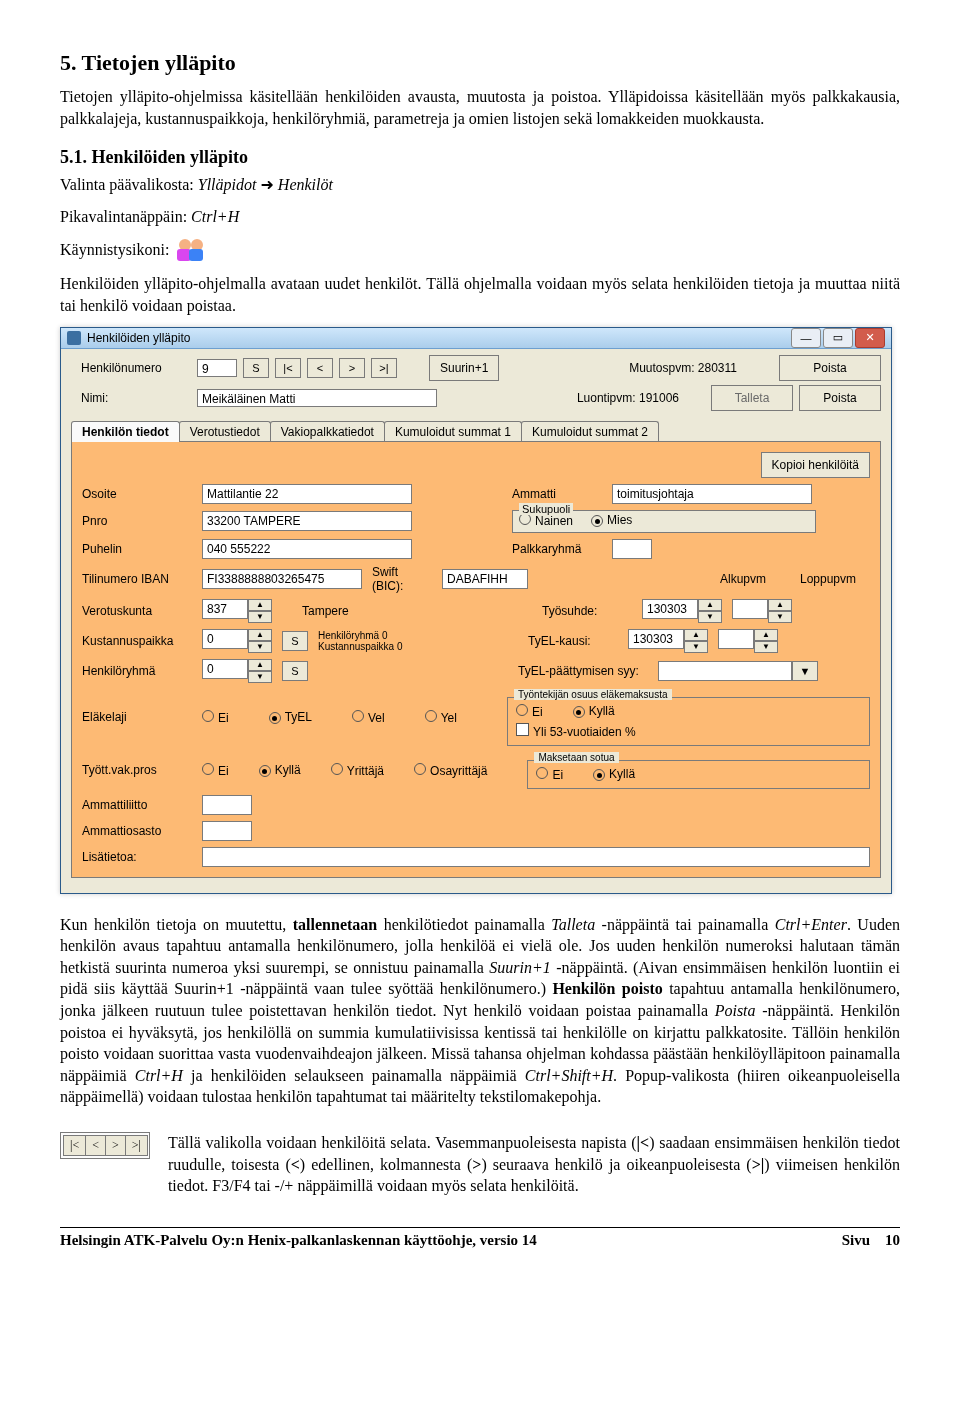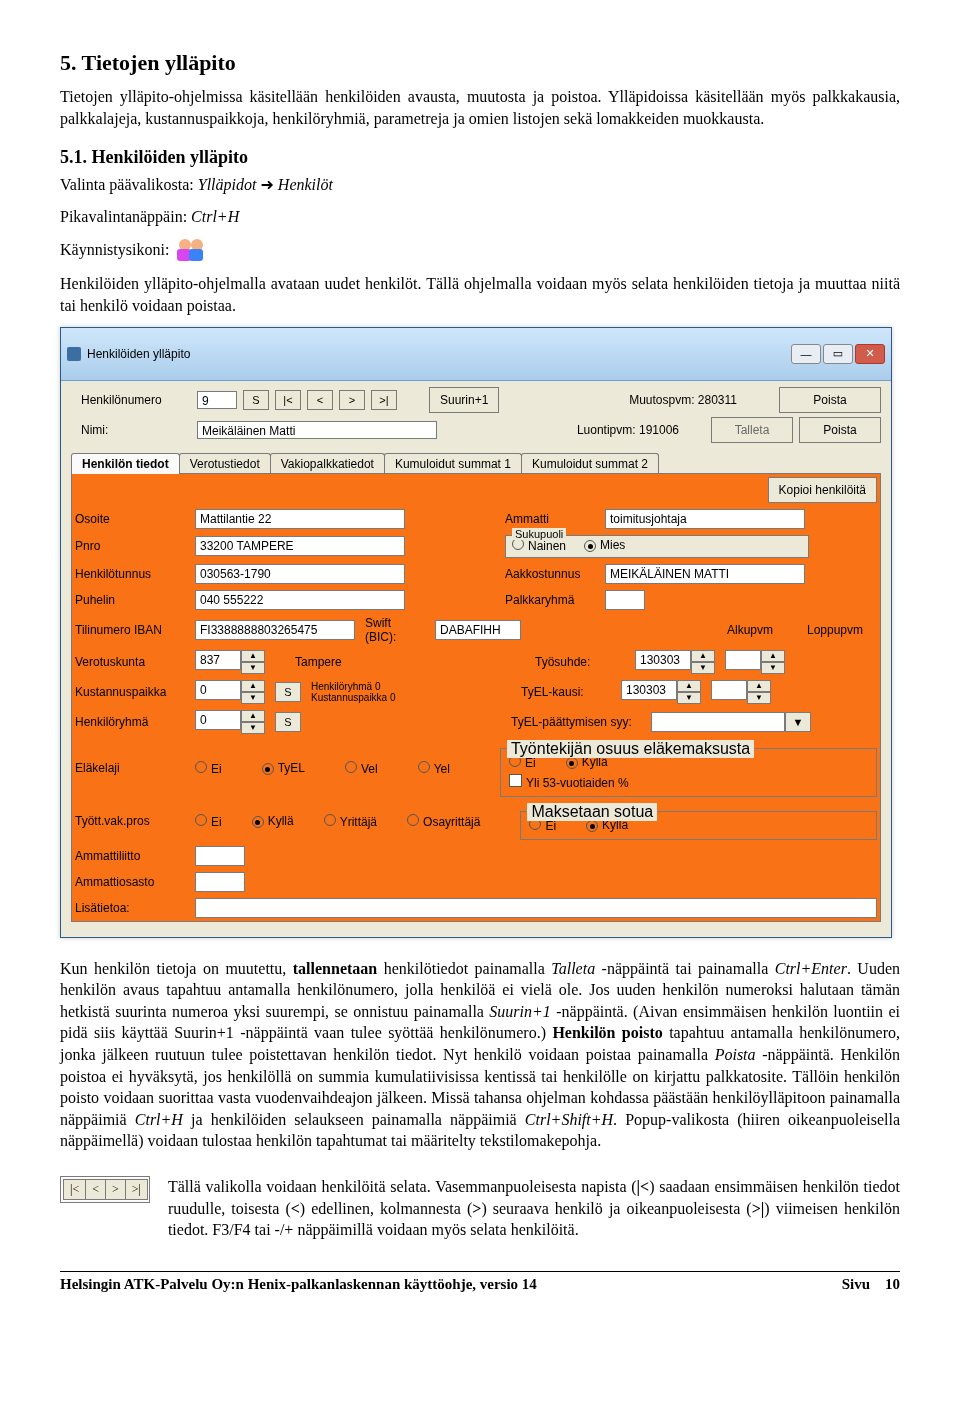--- a/index.html
+++ b/index.html
@@ -57,21 +57,21 @@
     margin: 10px 0 20px 0;
     font-family: Tahoma, Arial, sans-serif;
     font-size: 12px;
     color: #000;
     box-shadow: 0 0 5px rgba(0,0,0,0.2);
   }
   .titlebar {
     display:flex;
     align-items:center;
     background: linear-gradient(#cfe7fb,#aacdeb);
-    padding: 16px 6px;
+    padding: 0 6px;
     border-bottom:1px solid #6d9fcf;
   }
   .titlebar .ticon {
     width: 14px; height: 14px; background:#3b6fa1; margin-right:6px; border-radius:2px;
     display:inline-block;
   }
   .titlebar .ttext { flex:1; }
   .winbtns { display:flex; gap:2px; }
   .winbtn {
     width:28px; height:18px; border:1px solid #888; background:#e9eef5;
@@ -102,21 +102,21 @@
 
   .tabs { margin-top:10px; }
   .tablist { display:flex; flex-wrap:wrap; }
   .tab {
     border:1px solid #7a7a7a; border-bottom:none; background:#ece9d8;
     padding:3px 10px; margin-right:-1px; border-radius:3px 3px 0 0;
     font-size:12px;
   }
   .tab.active { background:#fafafa; font-weight:bold; position:relative; z-index:2;}
   .tabcontent {
-    border:1px solid #7a7a7a; background:#f97316; padding:3px;
+    border:1px solid #7a7a7a; background:#fdba74; padding:10px;
     position:relative; top:-1px;
   }
   .input {
     background:#fff; border:1px solid #7a7a7a; padding:2px 4px; height:20px;
     box-sizing:border-box; width:100%;
   }
   .radiogrp {
     border:1px solid #7a7a7a; padding:2px 6px 4px 6px; display:flex; gap:18px;
     align-items:center; background:#ece9d8;
     position:relative;
@@ -137,21 +137,21 @@
 
   .dropdown { display:flex; }
   .dropdown .input { flex:1; }
   .dropdown .sbtn { width:18px; }
 
   .rowline { display:flex; align-items:center; gap:10px; margin-top:6px;}
   .fieldset {
     border:1px solid #7a7a7a; padding:6px 8px 6px 8px; position:relative;
     margin-top:8px;
   }
-  .fieldset .legend { position:absolute; top:-9px; left:6px; background:#ece9d8; padding:0 4px; font-size:16px; }
+  .fieldset .legend { position:absolute; top:-9px; left:6px; background:#ece9d8; padding:0 4px; font-size:10px; }
   .dim { color:#6a6a6a; }
 
   .navstrip {
     display:inline-flex; border:1px solid #7a7a7a; background:#fcfcfc; padding:2px;
     gap:0;
   }
   .navstrip .navb {
     border:1px solid #7a7a7a; background:#ece9d8; padding:2px 6px; margin-right:-1px;
     font-size:12px;
   }
@@ -253,27 +253,20 @@
           <span style="width:110px">Pnro</span>
           <span class="input" style="width:210px">33200 TAMPERE</span>
           <span style="width:80px"></span>
           <div class="radiogrp" style="width:290px">
             <span class="legend">Sukupuoli</span>
             <span><span class="radio"></span><span>Nainen</span></span>
             <span><span class="radio checked"></span><span>Mies</span></span>
           </div>
         </div>
 
-        <div class="rowline">
-          <span style="width:110px">Henkilötunnus</span>
-          <span class="input" style="width:210px">030563-1790</span>
-          <span style="width:80px"></span>
-          <span style="width:90px">Aakkostunnus</span>
-          <span class="input" style="width:200px">MEIKÄLÄINEN MATTI</span>
-        </div>
 
         <div class="rowline">
           <span style="width:110px">Puhelin</span>
           <span class="input" style="width:210px">040 555222</span>
           <span style="width:80px"></span>
           <span style="width:90px">Palkkaryhmä</span>
           <span class="input" style="width:40px"></span>
         </div>
 
 

